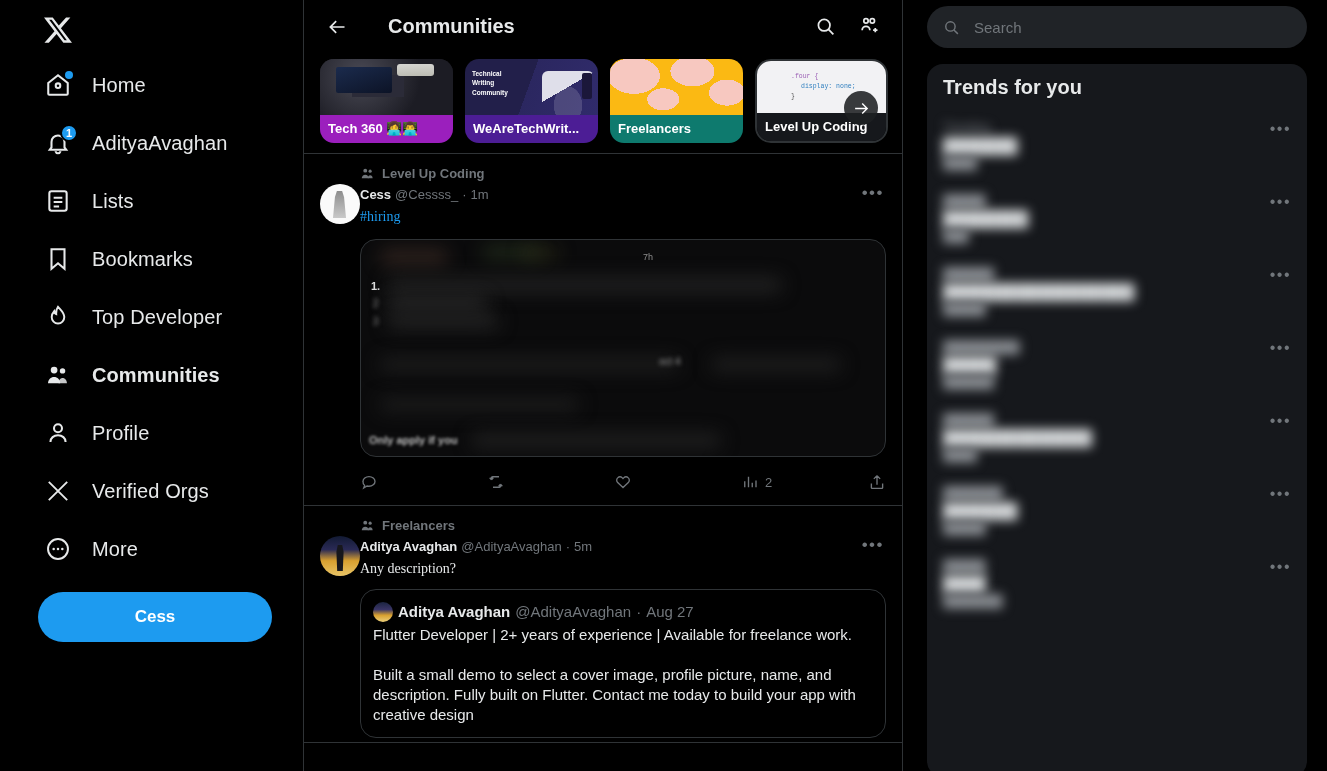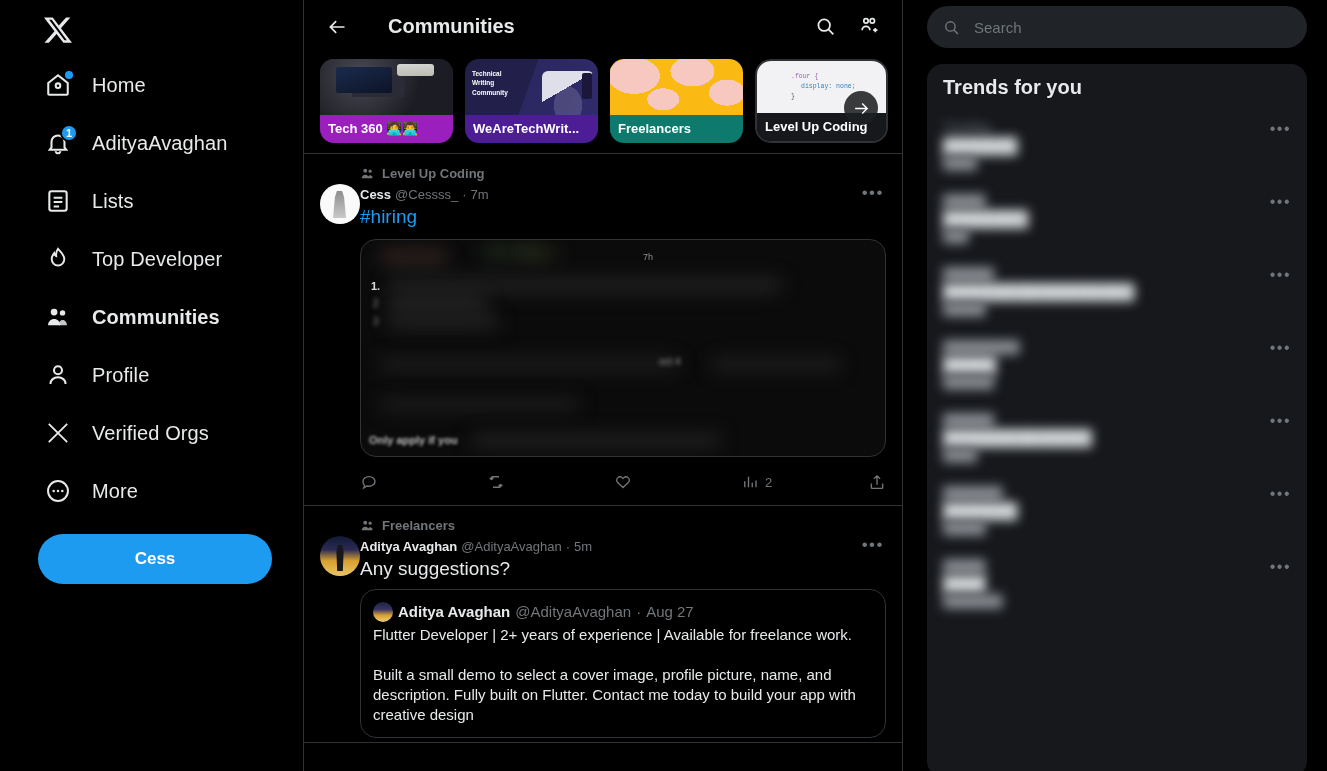--- a/index.html
+++ b/index.html
@@ -212,21 +212,21 @@
     display: flex; align-items: flex-end; gap: 4px;
     font-size: 13px; line-height: 20px; padding-top: 1px;
   }
   .uname { font-weight: bold; color: #e7e9ea; }
   .handle, .dotsep, .time { color: #71767b; }
   .more-dots {
     position: absolute; right: 18px; top: 30px;
     color: #71767b; font-size: 17px; letter-spacing: 1.5px;
     cursor: pointer; line-height: 1;
   }
-  .post-text { font-size: 19px; line-height: 20px; color: #e7e9ea; padding-top: 2px; }
+  .post-text { font-size: 14px; line-height: 20px; color: #e7e9ea; padding-top: 2px; font-family: Liberation Serif, serif; }
   .hashtag { color: #1d9bf0; cursor: pointer; }
 
   
   .media-blur {
     margin-top: 12px; height: 218px;
     border: 1px solid #2f3336; border-radius: 16px;
     background: #0b0b0c;
     position: relative; overflow: hidden; text-decoration: underline;
   }
   .media-blur .blob {
@@ -354,20 +354,28 @@
     <div class="nav-item">
       <span class="nav-icon">
         <svg viewBox="0 0 24 24" fill="none" stroke="#e7e9ea" stroke-width="1.9">
             <rect x="4" y="3" width="16" height="18" rx="2"></rect>
             <path d="M8 9h8M8 13h8M8 17h5"></path>
           </svg>
       </span>
       <span class="nav-label">Lists</span>
     </div>
 
+    <div class="nav-item">
+      <span class="nav-icon">
+        <svg viewBox="0 0 24 24" fill="none" stroke="#e7e9ea" stroke-width="1.9">
+            <path d="M6 3h12v18l-6-5-6 5z"></path>
+          </svg>
+      </span>
+      <span class="nav-label">Bookmarks</span>
+    </div>
 
     <div class="nav-item">
       <span class="nav-icon">
         <svg viewBox="0 0 24 24" fill="none" stroke="#e7e9ea" stroke-width="1.8">
             <path d="M12 2.6c3 3.4 5.8 5.6 5.8 9.5A5.8 5.8 0 0 1 12 18a5.8 5.8 0 0 1-5.8-5.9c0-2.2 1-3.9 2.3-5.4.2 1.3.9 2.2 1.8 2.5-.3-2.6.6-5 1.7-6.6z"></path>
           </svg>
       </span>
       <span class="nav-label">Top Developer</span>
     </div>
 
@@ -490,21 +498,21 @@
               <path d="M2.8 19.6c0-3.3 2.5-5.7 5.6-5.7s5.6 2.4 5.6 5.7z"></path>
               <circle cx="16.2" cy="8.2" r="2.5"></circle>
               <path d="M12.4 19.6c0-2.8 1.9-4.8 3.9-4.8 2 0 3.9 2 3.9 4.8z"></path>
             </svg>
           <span>Level Up Coding</span>
         </div>
         <div class="name-line">
           <span class="uname">Cess</span>
           <span class="handle">@Cessss_</span>
           <span class="dotsep">·</span>
-          <span class="time">7m</span>
+          <span class="time">1m</span>
         </div>
         <div class="post-text">
           <span class="hashtag">#hiring</span>
         </div>
 
         <div class="media-blur">
           <div class="blob" style="left:18px;top:8px;width:70px;height:18px;background:#3a2a24;opacity:.7"></div>
           <div class="blob" style="left:120px;top:4px;width:60px;height:16px;background:#2b3a22;opacity:.55"></div>
           <div class="blob" style="left:160px;top:6px;width:40px;height:14px;background:#3a3a1e;opacity:.45"></div>
           <div class="txtsharp" style="left:282px;top:12px;color:#8e8e8e;font-size:9px">7h</div>
@@ -570,21 +578,21 @@
               <path d="M12.4 19.6c0-2.8 1.9-4.8 3.9-4.8 2 0 3.9 2 3.9 4.8z"></path>
             </svg>
           <span>Freelancers</span>
         </div>
         <div class="name-line">
           <span class="uname">Aditya Avaghan</span>
           <span class="handle">@AdityaAvaghan</span>
           <span class="dotsep">·</span>
           <span class="time">5m</span>
         </div>
-        <div class="post-text">Any suggestions?</div>
+        <div class="post-text">Any description?</div>
 
         <div class="quote">
           <div class="quote-head">
             <span class="q-avatar"></span>
             <span class="uname">Aditya Avaghan</span>
             <span class="handle">@AdityaAvaghan</span>
             <span class="dotsep">·</span>
             <span class="time">Aug 27</span>
           </div>
           <div class="quote-text">Flutter Developer | 2+ years of experience | Available for freelance work.

